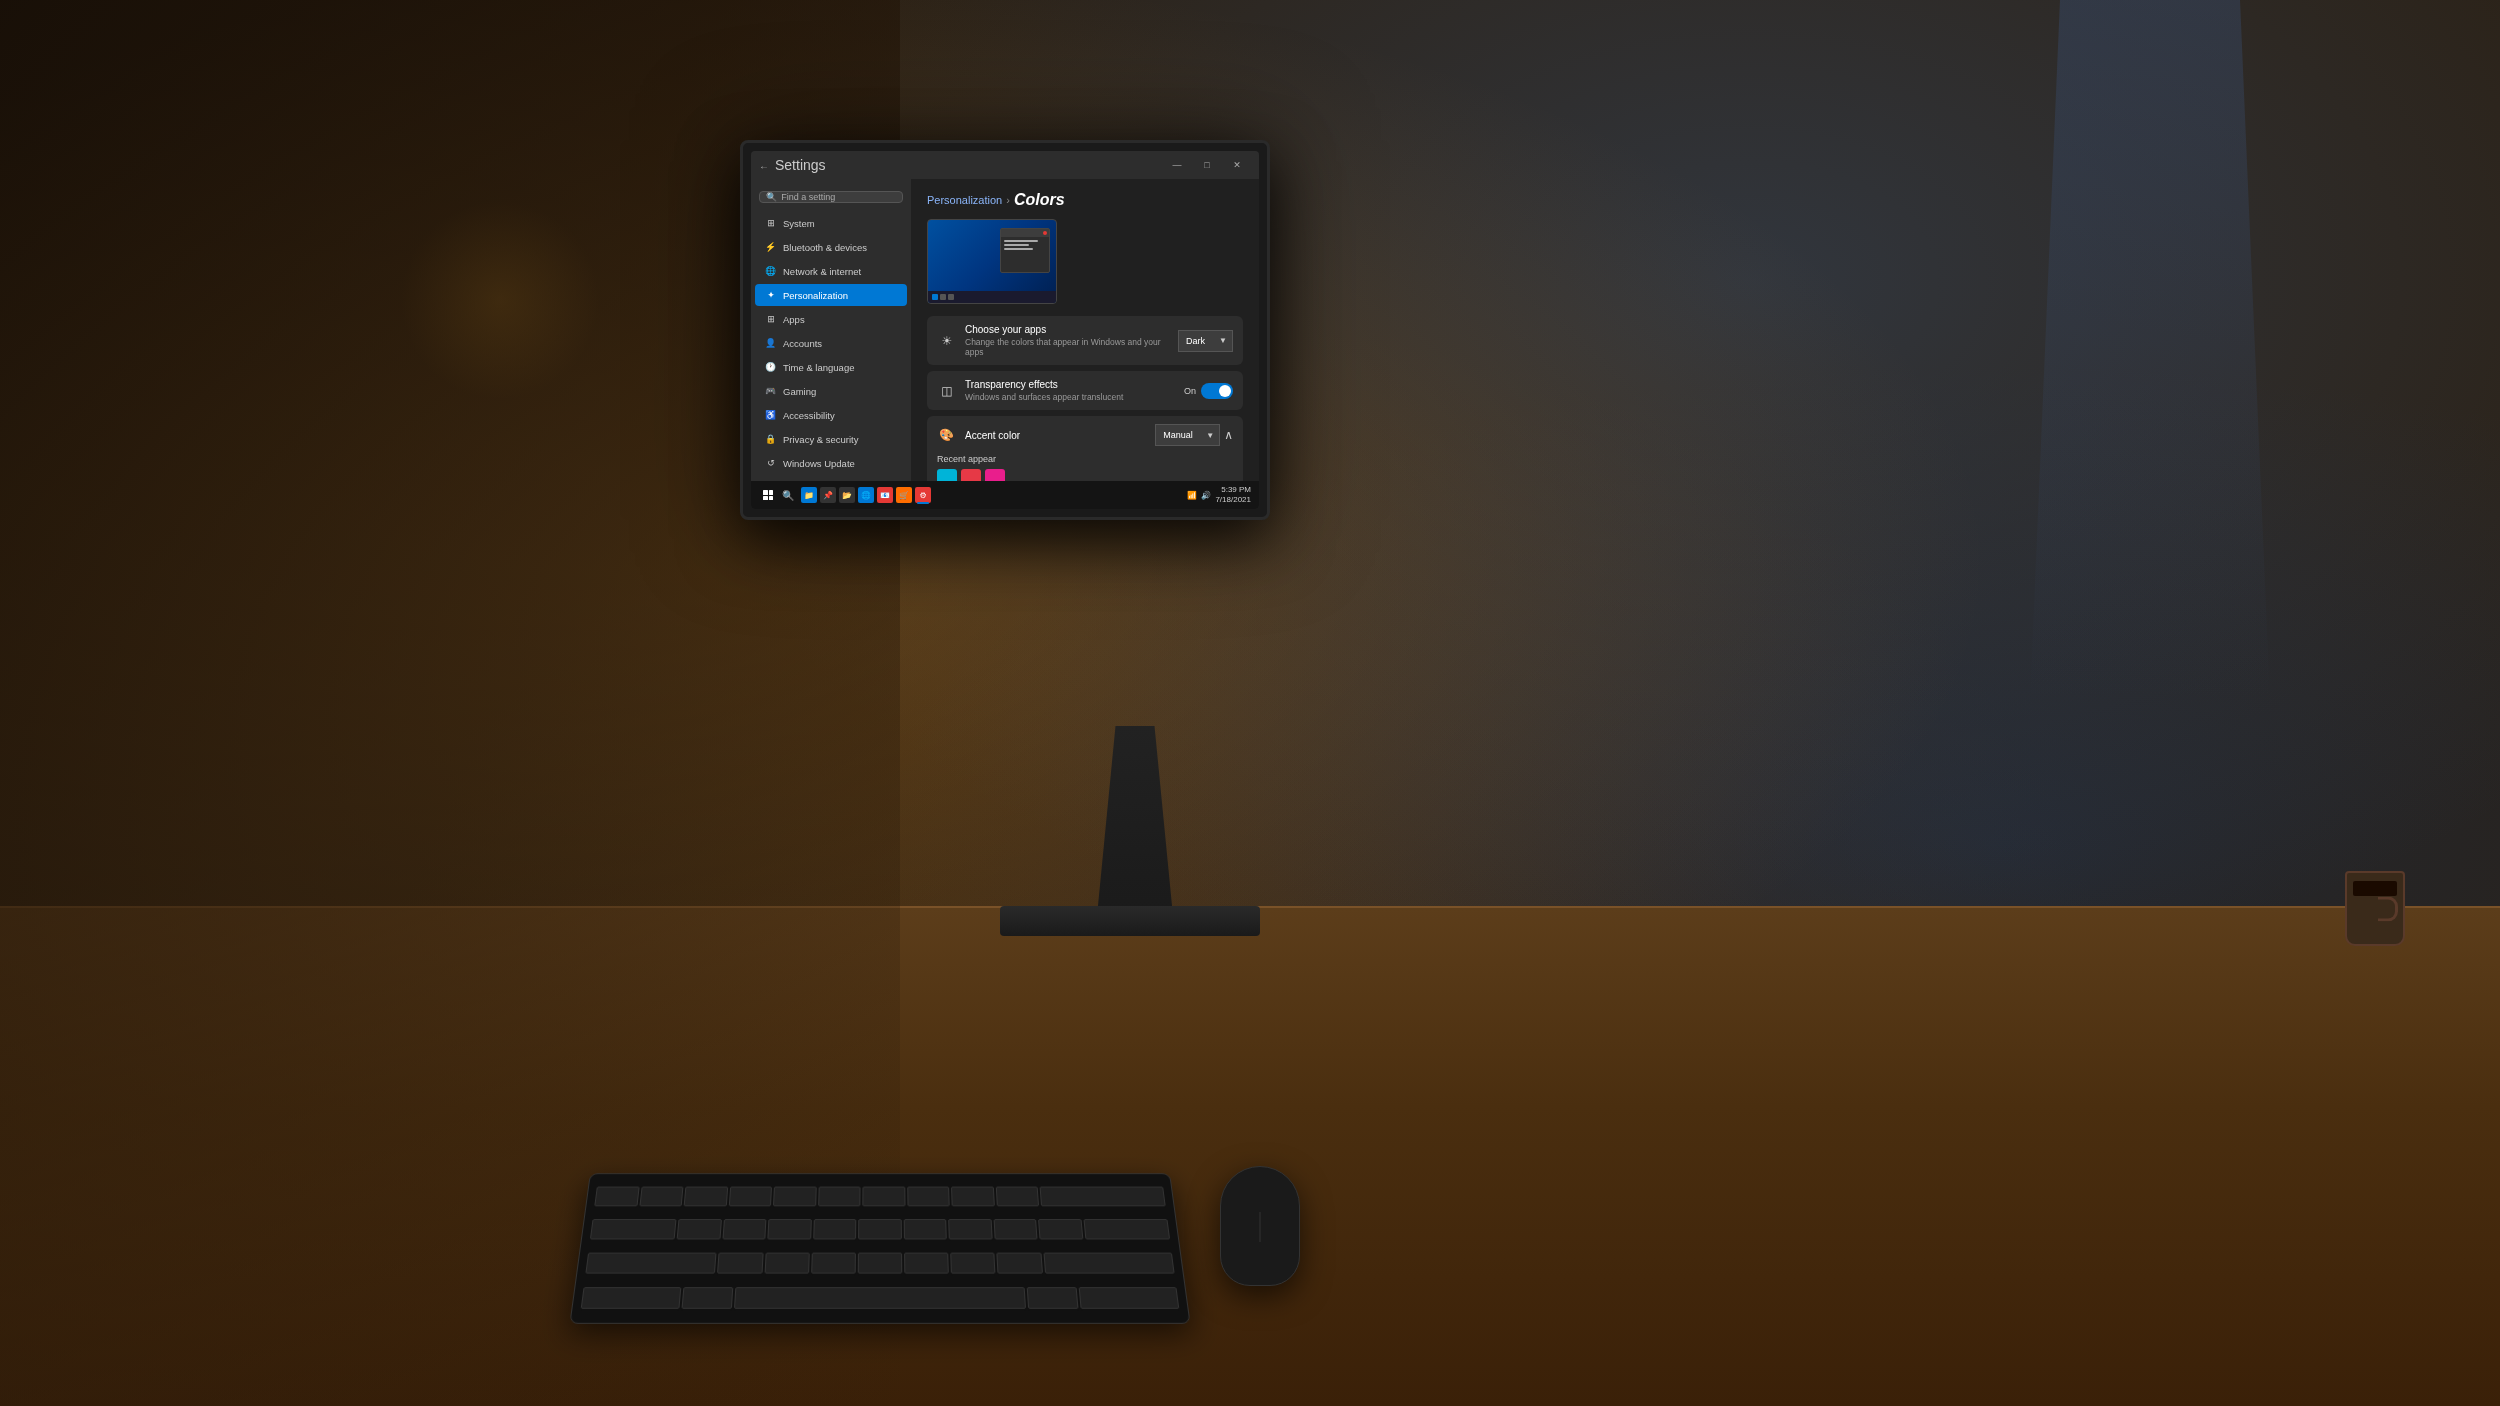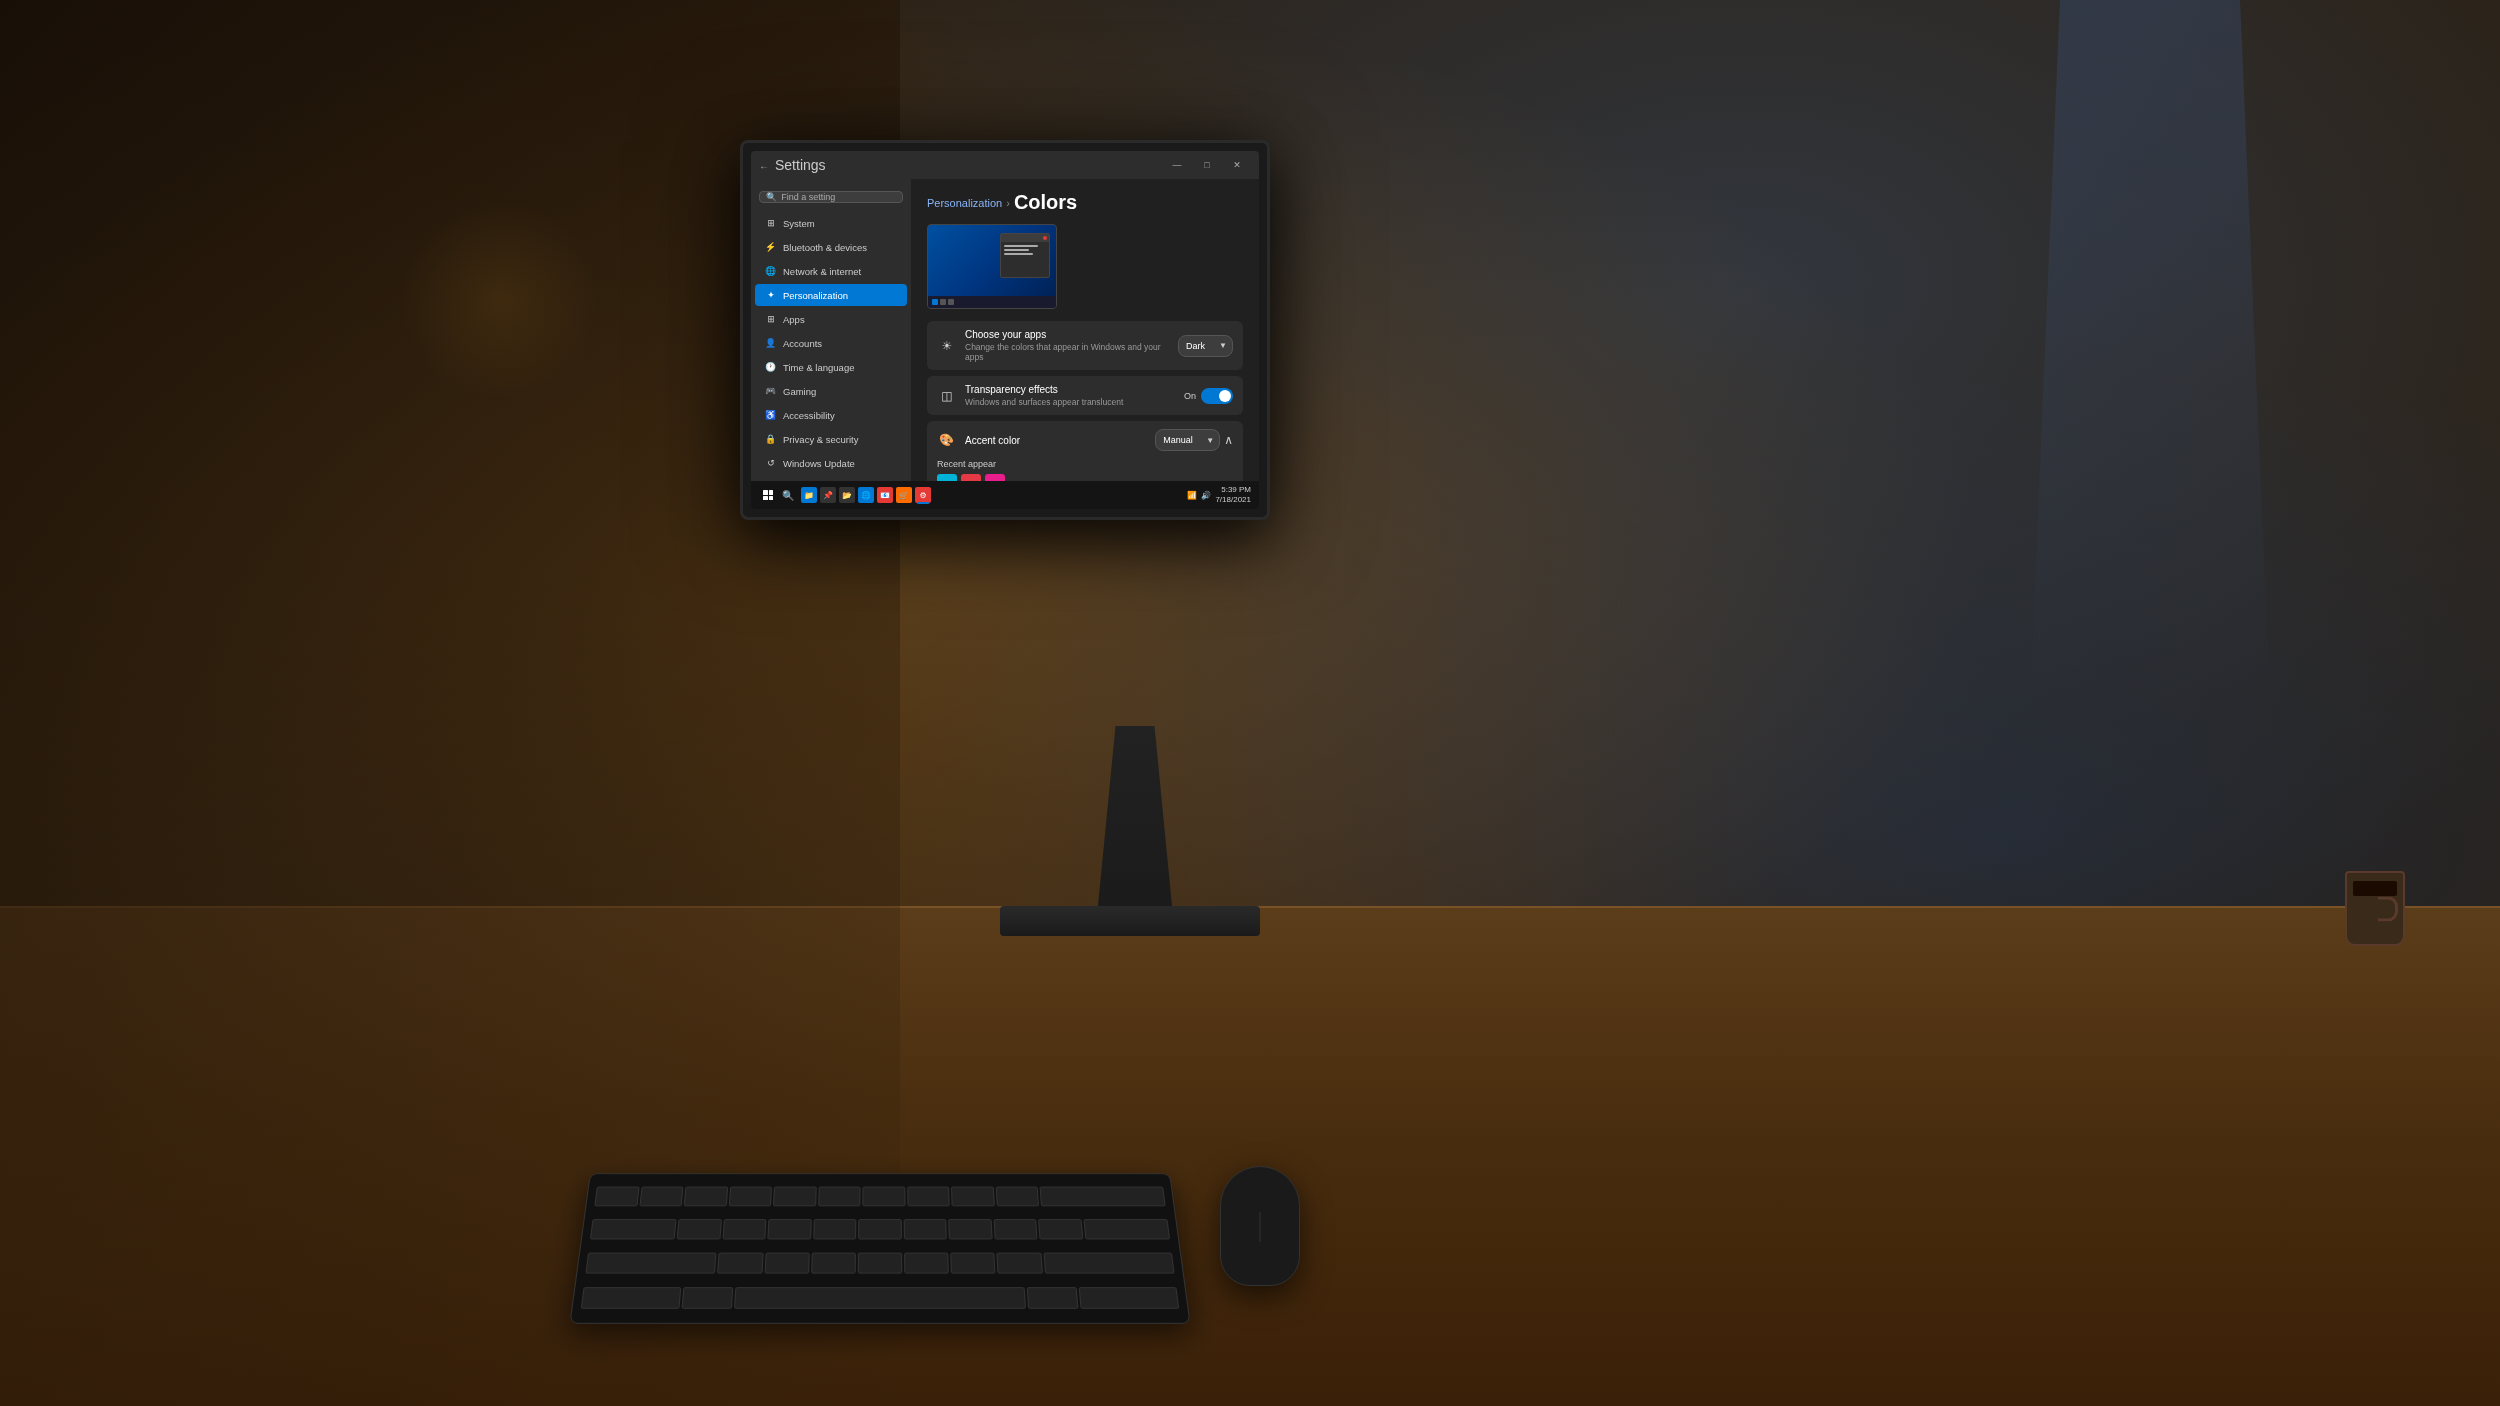--- a/index.html
+++ b/index.html
@@ -223,22 +223,23 @@
       cursor: pointer;
     }
 
     .breadcrumb-sep {
       color: #888;
       font-size: 11px;
     }
 
     .breadcrumb-current {
       color: #fff;
-      font-size: 20px;
+      font-size: 16px;
       font-weight: 600;
+      font-style: italic;
     }
 
     
     .preview-image {
       width: 130px;
       height: 85px;
       background: linear-gradient(135deg, #0050a0 0%, #003580 50%, #001f50 100%);
       border-radius: 4px;
       margin-bottom: 12px;
       position: relative;
@@ -342,21 +343,21 @@
 
     .row-control {
       display: flex;
       align-items: center;
       gap: 4px;
     }
 
     .dropdown-select {
       background: #3d3d3d;
       border: 1px solid #555;
-      border-radius: 8px;
+      border-radius: 0;
       color: #fff;
       font-size: 9px;
       padding: 3px 20px 3px 7px;
       height: 22px;
       display: flex;
       align-items: center;
       cursor: pointer;
       position: relative;
     }
 

